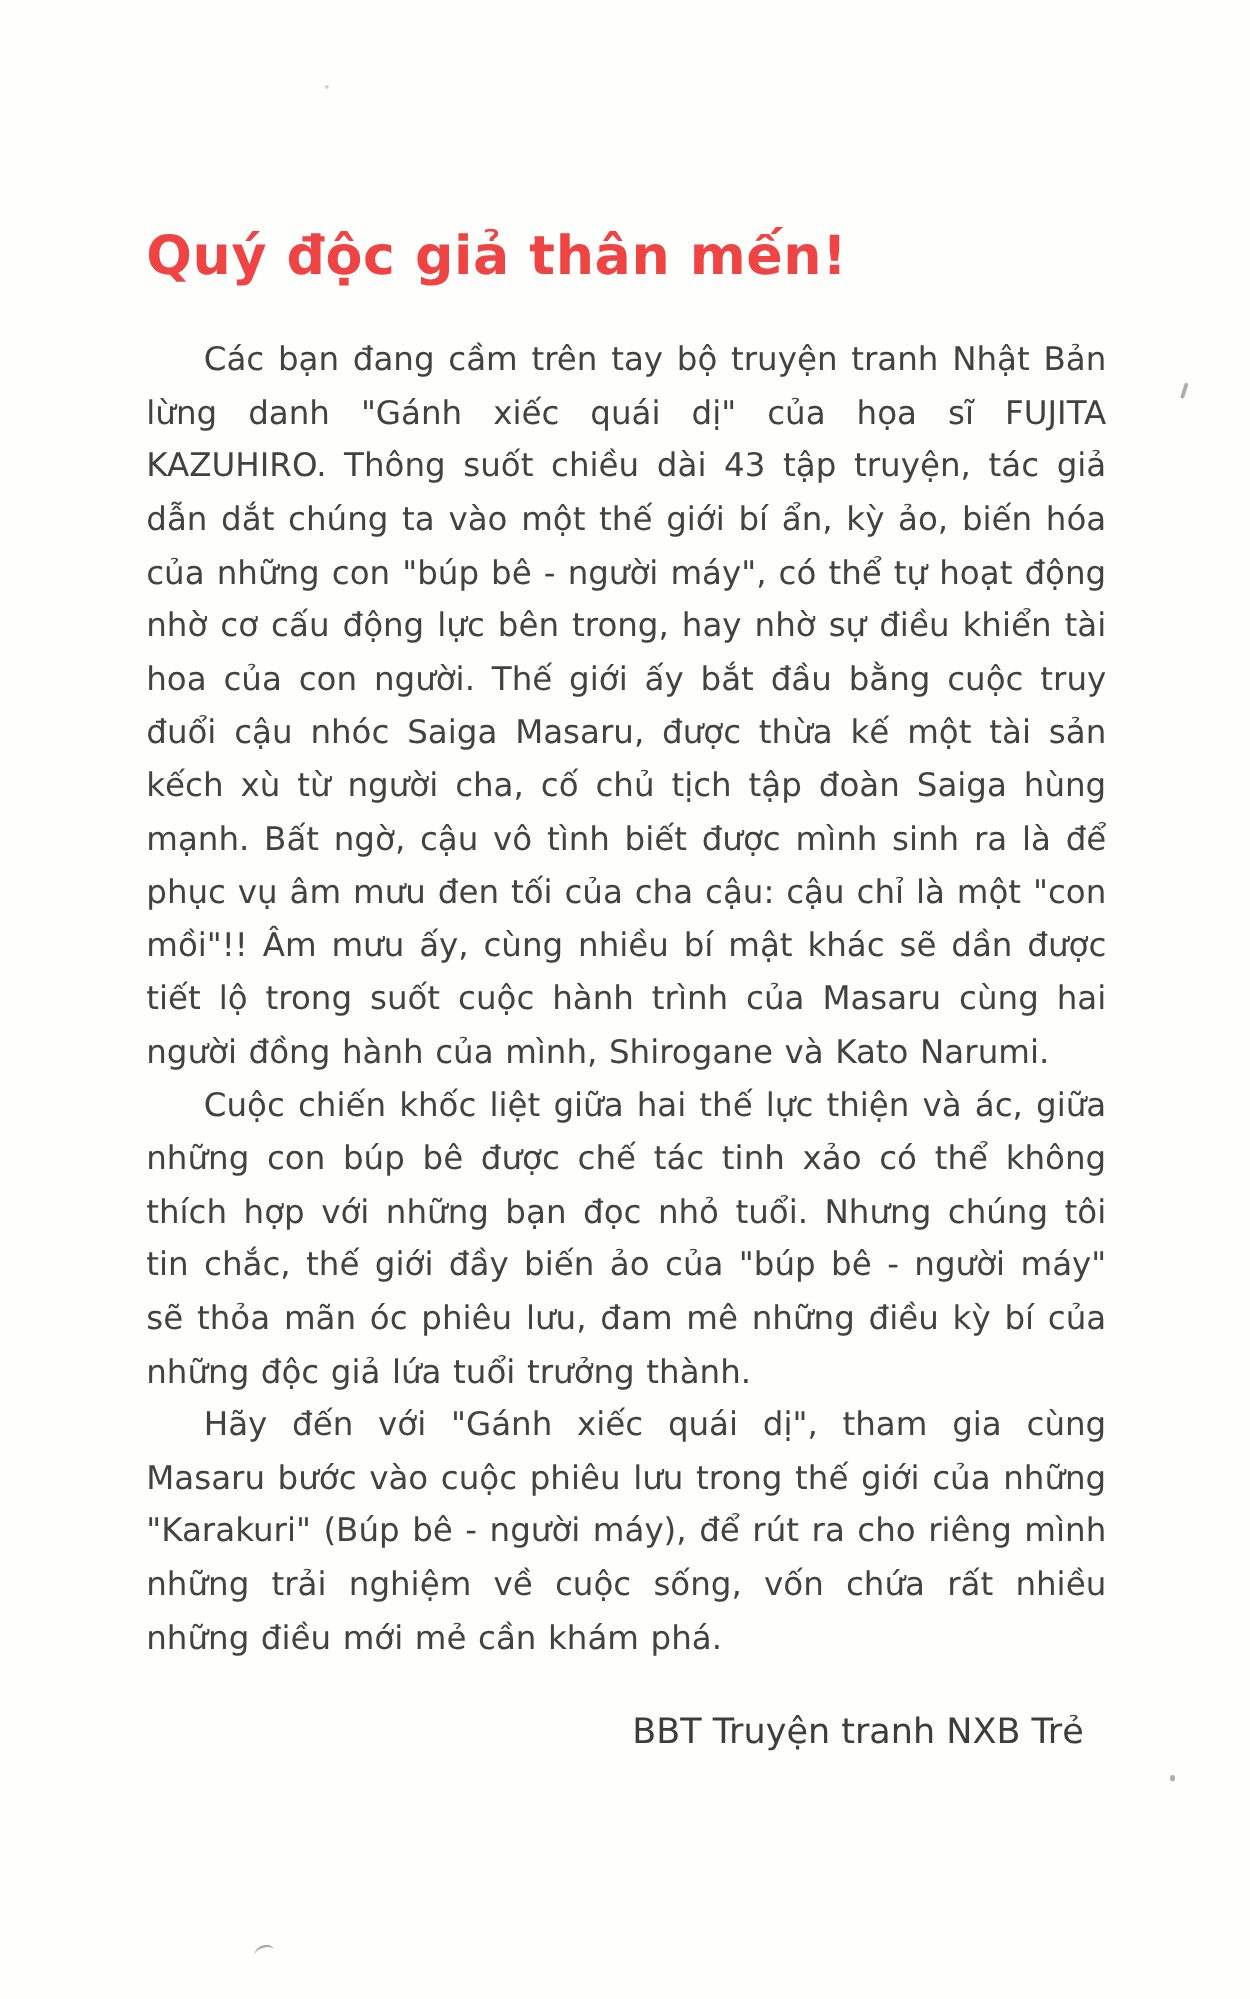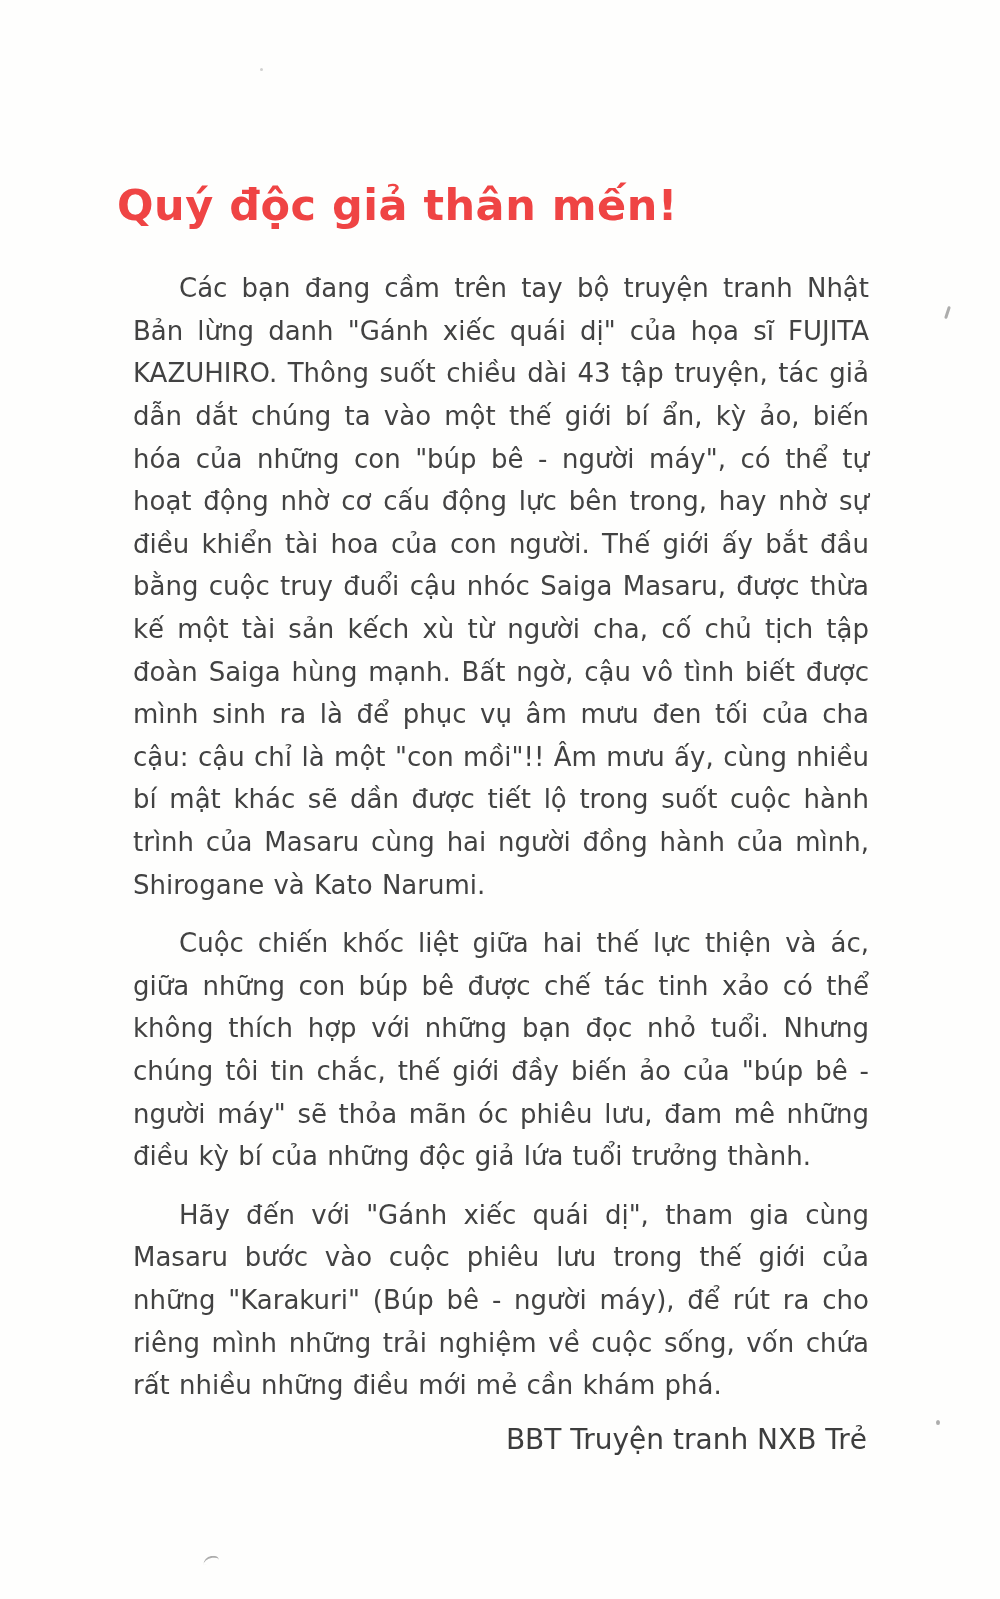--- a/index.html
+++ b/index.html
@@ -20,29 +20,30 @@
   }
   .page-title {
     font-size: 43px;
     font-weight: bold;
     color: #ef4444;
     letter-spacing: 0.5px;
     margin: 0 0 38px 0;
     line-height: 1.1;
   }
   .body-text p {
-    margin: 16px;
+    margin: 0;
     font-size: 26px;
     line-height: 42.6px;
     text-align: justify;
     text-indent: 46px;
     color: #424242;
     word-spacing: 1px;
   }
   .signature {
+    margin-top: 36px;
     text-align: right;
     padding-right: 18px;
     font-size: 28px;
     font-weight: 500;
     color: #3d3d3d;
   }
   
   .speck {
     position: absolute;
     background: #6a6a6a;

